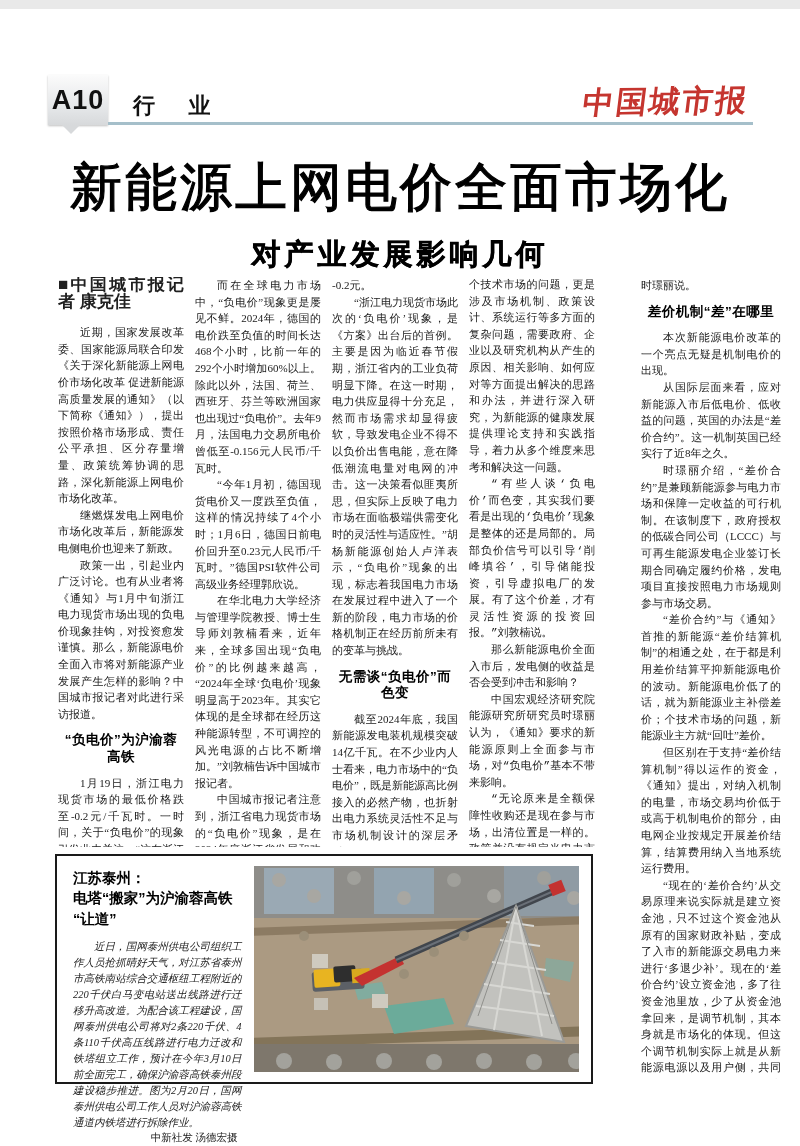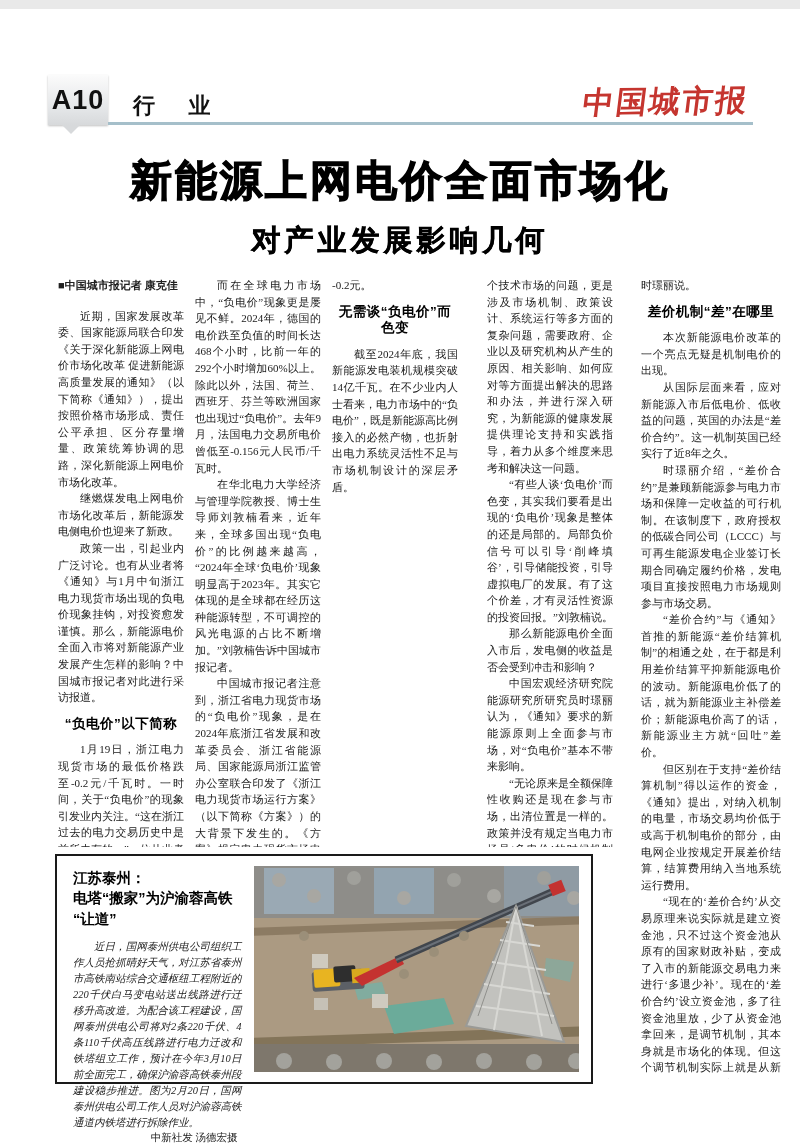--- a/index.html
+++ b/index.html
@@ -40,41 +40,41 @@
     font-family:"Liberation Serif","DejaVu Serif",serif;
     transform:skewX(-8deg) rotate(-1deg); letter-spacing:2px;
   }
   .header-rule {
     position:absolute; left:108px; top:113px; width:645px; height:3px;
     background:#a5bfca;
   }
   
   .headline-block { position:absolute; left:0; top:144px; width:800px; text-align:center; }
   .headline-block h1 {
-    font-size:42px; font-weight:700; letter-spacing:3px; color:#000;
+    font-size:52px; font-weight:400; letter-spacing:3px; color:#000;
     font-family:"Liberation Serif","DejaVu Serif",serif;
     -webkit-text-stroke:1.2px #000;
   }
   .headline-block h2 {
     margin-top:12px; font-size:29px; font-weight:800; letter-spacing:4px; color:#000;
     font-family:"Liberation Serif","DejaVu Serif",serif;
     -webkit-text-stroke:.5px #000;
   }
   
   .col {
     position:absolute; top:268px; width:126px; height:570px; overflow:hidden;
     font-size:11px; line-height:16.6px; text-align:justify; color:#202020;
   }
   .col-1{ left:58px; }  .col-2{ left:195px; }
-  .col-3{ left:332px; } .col-4{ left:487px; }
+  .col-3{ left:332px; } .col-4{ left:469px;font-family:Liberation Mono, monospace; }
   .col-5{ left:641px; width:140px; height:802px; }
   .blk-p { text-indent:2em; }
   .blk-cont { text-indent:0; }
   .blk-byline {
-    font-weight:bold; font-size:11px; margin-bottom:14px; text-indent:0;
+    font-weight:bold; font-size:17px; margin-bottom:14px; text-indent:0;
     font-family:"Liberation Sans","DejaVu Sans",sans-serif;
   }
   .blk-subhead {
     font-size:13.5px; font-weight:bold; text-align:center; text-indent:0;
     margin:10px 0 9px 0; color:#000; letter-spacing:.5px;
     font-family:"Liberation Sans","DejaVu Sans",sans-serif;
   }
   
   .photo-box {
     position:absolute; left:55px; top:845px; width:538px; height:230px;
@@ -110,47 +110,49 @@
   <div class="headline-block">
     <h1>新能源上网电价全面市场化</h1>
     <h2>对产业发展影响几何</h2>
   </div>
 
   <div class="col col-1">
       <p class="blk-byline">■中国城市报记者 康克佳</p>
       <p class="blk-p">近期，国家发展改革委、国家能源局联合印发《关于深化新能源上网电价市场化改革 促进新能源高质量发展的通知》（以下简称《通知》），提出按照价格市场形成、责任公平承担、区分存量增量、政策统筹协调的思路，深化新能源上网电价市场化改革。</p>
       <p class="blk-p">继燃煤发电上网电价市场化改革后，新能源发电侧电价也迎来了新政。</p>
       <p class="blk-p">政策一出，引起业内广泛讨论。也有从业者将《通知》与1月中旬浙江电力现货市场出现的负电价现象挂钩，对投资愈发谨慎。那么，新能源电价全面入市将对新能源产业发展产生怎样的影响？中国城市报记者对此进行采访报道。</p>
-      <h3 class="blk-subhead">“负电价”以下简称</h3>
+      <h3 class="blk-subhead">“负电价”为沪渝蓉高铁</h3>
       <p class="blk-p">1月19日，浙江电力现货市场的最低价格跌至-0.2元/千瓦时。一时间，关于“负电价”的现象引发业内关注。“这在浙江过去的电力交易历史中是前所未有的。”一位从业者说。</p>
     </div>
   <div class="col col-2">
       <p class="blk-p">而在全球电力市场中，“负电价”现象更是屡见不鲜。2024年，德国的电价跌至负值的时间长达468个小时，比前一年的292个小时增加60%以上。除此以外，法国、荷兰、西班牙、芬兰等欧洲国家也出现过“负电价”。去年9月，法国电力交易所电价曾低至-0.156元人民币/千瓦时。</p>
+      <p class="blk-p">“今年1月初，德国现货电价又一度跌至负值，这样的情况持续了4个小时；1月6日，德国日前电价回升至0.23元人民币/千瓦时。”德国PSI软件公司高级业务经理郭欣说。</p>
       <p class="blk-p">在华北电力大学经济与管理学院教授、博士生导师刘敦楠看来，近年来，全球多国出现“负电价”的比例越来越高，“2024年全球‘负电价’现象明显高于2023年。其实它体现的是全球都在经历这种能源转型，不可调控的风光电源的占比不断增加。”刘敦楠告诉中国城市报记者。</p>
       <p class="blk-p">中国城市报记者注意到，浙江省电力现货市场的“负电价”现象，是在2024年底浙江省发展和改革委员会、浙江省能源局、国家能源局浙江监管办公室联合印发了《浙江电力现货市场运行方案》（以下简称《方案》）的大背景下发生的。《方案》规定电力现货市场申报价格上、下限分别建议为800元/兆瓦时和-200元/兆瓦时，市场出清价格上、下限分别建议为1200元/兆瓦时和-200元/兆瓦时，适时引入电网侧储能、虚拟电厂。这意味着，1千瓦时电最低可至</p>
     </div>
   <div class="col col-3">
       <p class="blk-cont">-0.2元。</p>
+      <p class="blk-p">“浙江电力现货市场此次的‘负电价’现象，是《方案》出台后的首例。主要是因为临近春节假期，浙江省内的工业负荷明显下降。在这一时期，电力供应显得十分充足，然而市场需求却显得疲软，导致发电企业不得不以负价出售电能，意在降低潮流电量对电网的冲击。这一决策看似匪夷所思，但实际上反映了电力市场在面临极端供需变化时的灵活性与适应性。”胡杨新能源创始人卢洋表示，“负电价”现象的出现，标志着我国电力市场在发展过程中进入了一个新的阶段，电力市场的价格机制正在经历前所未有的变革与挑战。</p>
       <h3 class="blk-subhead">无需谈“负电价”而色变</h3>
       <p class="blk-p">截至2024年底，我国新能源发电装机规模突破14亿千瓦。在不少业内人士看来，电力市场中的“负电价”，既是新能源高比例接入的必然产物，也折射出电力系统灵活性不足与市场机制设计的深层矛盾。</p>
     </div>
   <div class="col col-4">
       <p class="blk-cont">个技术市场的问题，更是涉及市场机制、政策设计、系统运行等多方面的复杂问题，需要政府、企业以及研究机构从产生的原因、相关影响、如何应对等方面提出解决的思路和办法，并进行深入研究，为新能源的健康发展提供理论支持和实践指导，着力从多个维度来思考和解决这一问题。</p>
       <p class="blk-p">“有些人谈‘负电价’而色变，其实我们要看是出现的‘负电价’现象是整体的还是局部的。局部负价信号可以引导‘削峰填谷’，引导储能投资，引导虚拟电厂的发展。有了这个价差，才有灵活性资源的投资回报。”刘敦楠说。</p>
       <p class="blk-p">那么新能源电价全面入市后，发电侧的收益是否会受到冲击和影响？</p>
       <p class="blk-p">中国宏观经济研究院能源研究所研究员时璟丽认为，《通知》要求的新能源原则上全面参与市场，对“负电价”基本不带来影响。</p>
       <p class="blk-p">“无论原来是全额保障性收购还是现在参与市场，出清位置是一样的。政策并没有规定当电力市场是‘负电价’的时候机制电价不执行。不过在叠加了机制电价的相关机制后，可能使‘负电价’继续下探，时段增加。要解决‘负电价’的问题，一方面得看地方政府落实《通知》的具体实施方案，另一方面也要考虑如何借鉴国外经验，避免或减少‘负电价’的影响。同时，解决问题的核心是让更多的火电进入现货市场，理顺中长期市场和现货市场的关系，促进整个电力市场持续健康发展。”</p>
     </div>
   <div class="col col-5">
       <p class="blk-cont">时璟丽说。</p>
       <h3 class="blk-subhead">差价机制“差”在哪里</h3>
       <p class="blk-p">本次新能源电价改革的一个亮点无疑是机制电价的出现。</p>
       <p class="blk-p">从国际层面来看，应对新能源入市后低电价、低收益的问题，英国的办法是“差价合约”。这一机制英国已经实行了近8年之久。</p>
       <p class="blk-p">时璟丽介绍，“差价合约”是兼顾新能源参与电力市场和保障一定收益的可行机制。在该制度下，政府授权的低碳合同公司（LCCC）与可再生能源发电企业签订长期合同确定履约价格，发电项目直接按照电力市场规则参与市场交易。</p>
-      <p class="blk-p">“差价合约”与《通知》首推的新能源“差价结算机制”的相通之处，在于都是利用差价结算平抑新能源电价的波动。新能源电价低了的话，就为新能源业主补偿差价；新能源电价高了的话，新能源业主方就“回吐”差价。</p>
+      <p class="blk-p">“差价合约”与《通知》首推的新能源“差价结算机制”的相通之处，在于都是利用差价结算平抑新能源电价的波动。新能源电价低了的话，就为新能源业主补偿差价；个技术市场的问题，新能源业主方就“回吐”差价。</p>
       <p class="blk-p">但区别在于支持“差价结算机制”得以运作的资金，《通知》提出，对纳入机制的电量，市场交易均价低于或高于机制电价的部分，由电网企业按规定开展差价结算，结算费用纳入当地系统运行费用。</p>
       <p class="blk-p">“现在的‘差价合约’从交易原理来说实际就是建立资金池，只不过这个资金池从原有的国家财政补贴，变成了入市的新能源交易电力来进行‘多退少补’。现在的‘差价合约’设立资金池，多了往资金池里放，少了从资金池拿回来，是调节机制，其本身就是市场化的体现。但这个调节机制实际上就是从新能源电源以及用户侧，共同来支撑资金池。所以未来这一机制不能再以过去的‘补贴’来形容，这是不准确的。”中电联统计信息部原主任薛静告诉中国城市报记者。</p>
     </div>
 
   <div class="photo-box">
     <div class="text-side">
       <div class="photo-title">
         <div>江苏泰州：</div>
         <div>电塔“搬家”为沪渝蓉高铁“让道”</div>
       </div>

